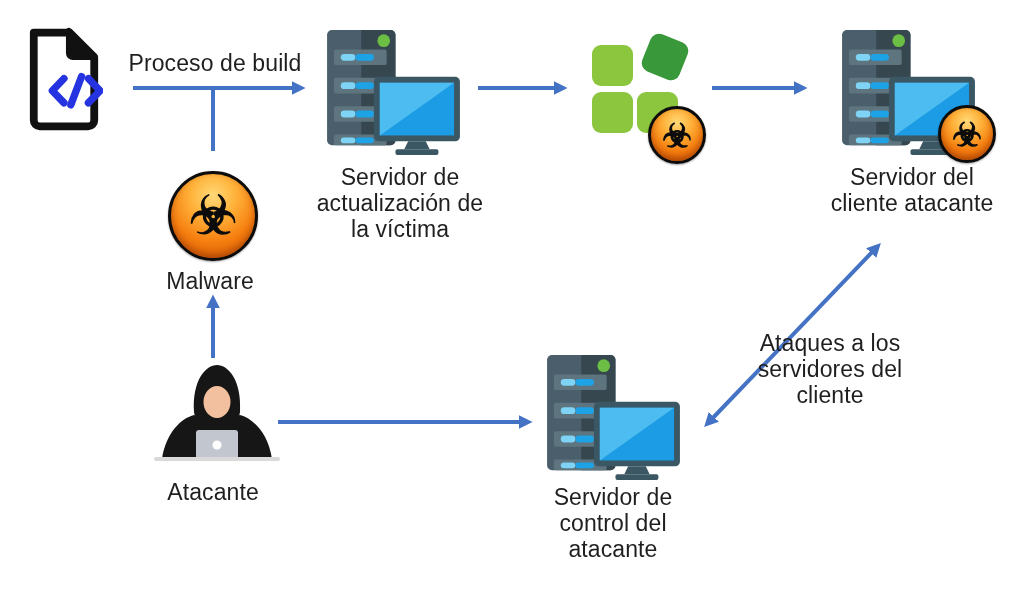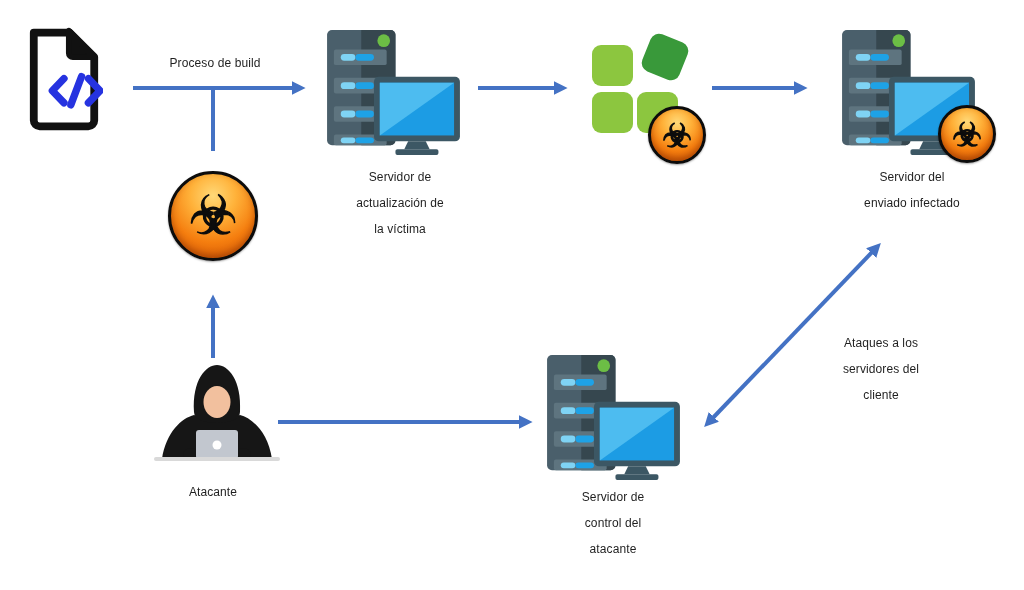--- a/index.html
+++ b/index.html
@@ -1,21 +1,21 @@
 <!DOCTYPE html>
 <html><head>
 <meta charset="utf-8">
 <style>
   html,body{margin:0;padding:0;background:#fff;}
   #stage{
     position:relative;width:1024px;height:590px;background:#ffffff;overflow:hidden;
     font-family:"Liberation Sans",sans-serif;
   }
   .label{
-    position:absolute;color:#1f1f1f;font-size:12px;line-height:26px;
+    position:absolute;color:#1f1f1f;font-size:23px;line-height:26px;
     text-align:center;white-space:pre-line;letter-spacing:0.1px;
   }
   .icon{position:absolute;}
   svg{display:block;}
   
   .biohazard{
     position:absolute;border-radius:50%;
     background:radial-gradient(circle at 50% 26%, #ffd978 0%, #ffb23a 30%, #f57e0f 62%, #d85d06 86%, #b84c05 100%);
     border:3px solid #0c0c0c;
     box-shadow:0 1px 2px rgba(0,0,0,.35), inset 0 -3px 6px rgba(120,40,0,.45);
@@ -114,47 +114,48 @@
   <svg class="icon" style="left:325px;top:28px" width="137" height="127">
       <use href="#sym-server"></use>
     </svg>
   <div class="label" style="left:300px;top:164px;width:200px">Servidor de
 actualización de
 la víctima</div>
 
   <div class="biohazard" style="left:168px;top:171px;width:84px;height:84px">
     <span style="font-size:54px">☣</span>
   </div>
+  <div class="label" style="left:110px;top:268px;width:200px">Malware</div>
 
   <div class="gsq" style="left:592px;top:45px;width:41px;height:41px"></div>
   <div class="gsq" style="left:592px;top:92px;width:41px;height:41px"></div>
   <div class="gsq" style="left:637px;top:92px;width:41px;height:41px"></div>
   <div class="gsq dark" style="left:645px;top:37px;width:40px;height:40px"></div>
   <div class="biohazard" style="left:648px;top:106px;width:52px;height:52px">
     <span style="font-size:33px">☣</span>
   </div>
 
   <svg class="icon" style="left:840px;top:28px" width="137" height="127">
       <use href="#sym-server"></use>
     </svg>
   <div class="biohazard" style="left:938px;top:105px;width:52px;height:52px">
     <span style="font-size:33px">☣</span>
   </div>
   <div class="label" style="left:812px;top:164px;width:200px">Servidor del
-enviado infectado</div>
+cliente atacante</div>
 
   <svg class="icon" style="left:152px;top:358px" width="130" height="105">
       <use href="#sym-hacker"></use>
     </svg>
   <div class="label" style="left:113px;top:479px;width:200px">Atacante</div>
 
   <svg class="icon" style="left:545px;top:353px" width="137" height="127">
       <use href="#sym-server"></use>
     </svg>
   <div class="label" style="left:513px;top:484px;width:200px">Servidor de
 control del
 atacante</div>
 
-  <div class="label" style="left:781px;top:330px;width:200px">Ataques a los
+  <div class="label" style="left:730px;top:330px;width:200px">Ataques a los
 servidores del
 cliente</div>
 
 </div>
 
 </body></html>

